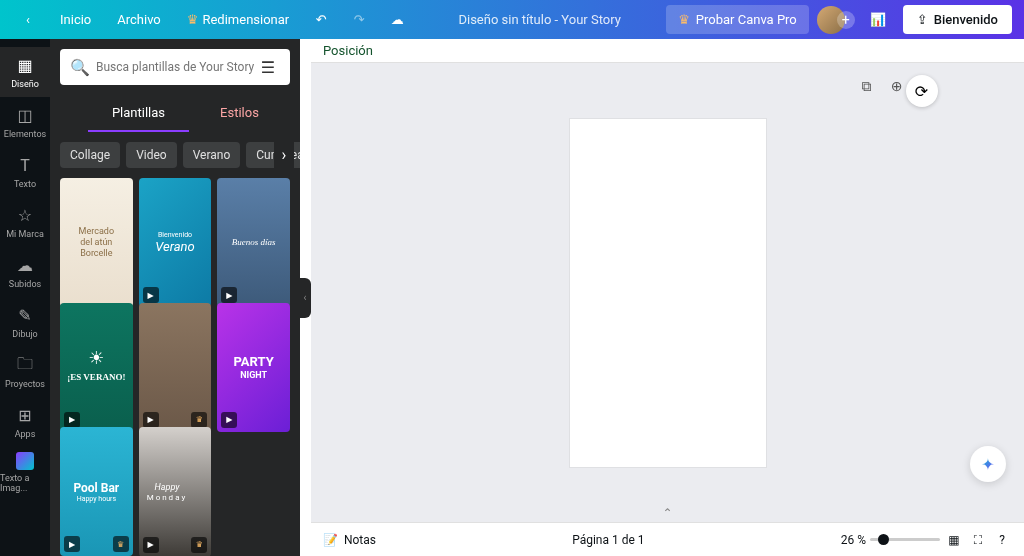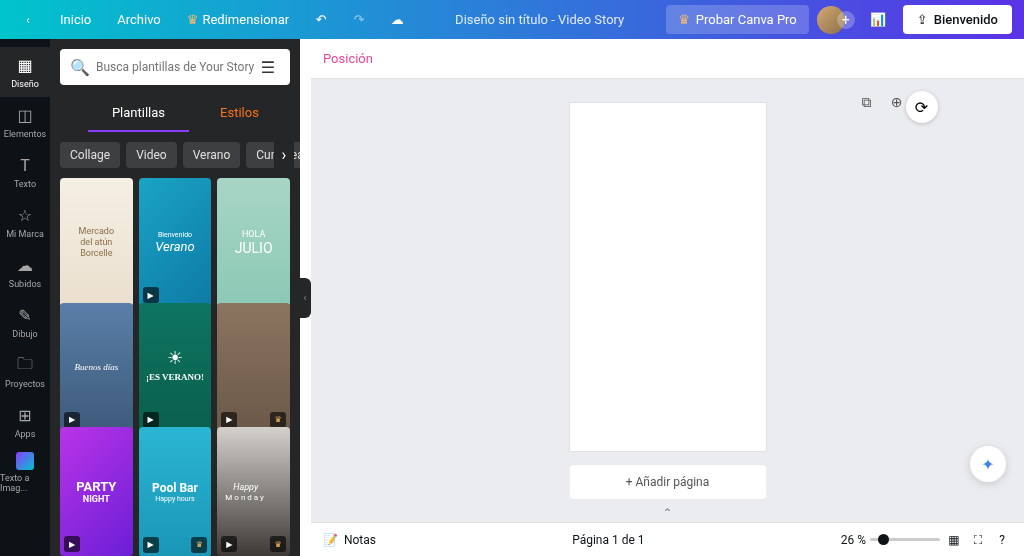--- a/index.html
+++ b/index.html
@@ -27,36 +27,36 @@
     .rail-item.active { color: #fff; background: #252627; }
     .rail-icon { width: 20px; height: 20px; display: flex; align-items: center; justify-content: center; font-size: 16px; }
 
     
     .panel { width: 250px; background: #252627; display: flex; flex-direction: column; }
     .search-row { padding: 10px; display: flex; gap: 6px; }
     .search-box { flex: 1; background: #fff; border-radius: 4px; display: flex; align-items: center; padding: 0 10px; height: 36px; }
     .search-input { flex: 1; border: none; outline: none; font-size: 12px; color: #333; background: transparent; }
     .filter-btn { width: 24px; display: flex; align-items: center; justify-content: center; color: #333; cursor: pointer; }
     .tabs { display: flex; padding: 0 10px; margin-left: 28px; }
-    .tab { flex: 1; text-align: center; padding: 10px 0; color: #f97316; font-size: 13px; cursor: pointer; border-bottom: 2px solid transparent; }
+    .tab { flex: 1; text-align: center; padding: 10px 0; color: #fca5a5; font-size: 13px; cursor: pointer; border-bottom: 2px solid transparent; }
     .tab.active { color: #fff; border-bottom-color: #8b3dff; }
     .chip-row { display: flex; gap: 6px; padding: 10px; align-items: flex-end; overflow: hidden; position: relative; }
     .chip { background: #3d3f40; color: #e0e0e0; padding: 6px 10px; border-radius: 4px; font-size: 12px; cursor: pointer; white-space: nowrap; }
     .chip-arrow { position: absolute; right: 6px; width: 20px; height: 28px; background: #252627; display: flex; align-items: center; justify-content: center; color: #fff; cursor: pointer; }
     .templates-grid { flex: 1; overflow-y: auto; padding: 0 10px 10px; display: grid; grid-template-columns: repeat(3, 1fr); gap: 6px; }
     .template-card { aspect-ratio: 9/16; border-radius: 4px; cursor: pointer; position: relative; display: flex; flex-direction: column; align-items: center; justify-content: center; font-size: 9px; color: #fff; text-align: center; overflow: hidden; }
     .play-badge { position: absolute; bottom: 4px; left: 4px; width: 16px; height: 16px; background: rgba(0,0,0,0.6); border-radius: 3px; display: flex; align-items: center; justify-content: center; font-size: 8px; }
     .crown-badge { position: absolute; bottom: 4px; right: 4px; width: 16px; height: 16px; background: rgba(0,0,0,0.6); border-radius: 3px; display: flex; align-items: center; justify-content: center; font-size: 8px; color: #fdbc68; }
 
     
     .collapse-handle { width: 12px; background: #252627; display: flex; align-items: center; justify-content: center; cursor: pointer; color: #888; font-size: 10px; border-radius: 0 6px 6px 0; height: 40px; align-self: center; margin-left: -1px; position: relative; z-index: 2;}
 
     
     .canvas-area { flex: 1; background: #ebecf0; display: flex; flex-direction: column; position: relative; }
-    .canvas-toolbar { height: 40px; background: #fff; border-bottom: 1px solid #e0e0e0; display: flex; align-items: center; padding: 0 12px; font-size: 13px; color: #ec4899; }
+    .canvas-toolbar { height: 24px; background: #fff; border-bottom: 1px solid #e0e0e0; display: flex; align-items: center; padding: 0 12px; font-size: 13px; color: #14532d; }
     .canvas-viewport { flex: 1; display: flex; flex-direction: column; align-items: center; justify-content: center; gap: 14px; position: relative; }
     .page-controls { position: absolute; top: 12px; right: 50%; transform: translateX(240px); display: flex; gap: 8px; color: #555; }
     .page-ctrl-btn { width: 22px; height: 22px; display: flex; align-items: center; justify-content: center; cursor: pointer; font-size: 14px; }
     .refresh-float { position: absolute; top: 12px; right: 50%; transform: translateX(270px); width: 32px; height: 32px; background: #fff; border-radius: 50%; box-shadow: 0 1px 4px rgba(0,0,0,0.2); display: flex; align-items: center; justify-content: center; cursor: pointer; }
     .page { width: 196px; height: 348px; background: #fff; box-shadow: 0 0 0 1px rgba(0,0,0,0.05); }
     .add-page { width: 196px; padding: 10px 0; background: #fff; border-radius: 4px; text-align: center; font-size: 12px; color: #555; cursor: pointer; }
     .caret-up { position: absolute; bottom: 2px; left: 50%; transform: translateX(-50%); color: #888; cursor: pointer; font-size: 12px; }
     .ai-fab { position: absolute; bottom: 40px; right: 18px; width: 36px; height: 36px; border-radius: 50%; background: #fff; box-shadow: 0 2px 8px rgba(0,0,0,0.15); display: flex; align-items: center; justify-content: center; cursor: pointer; font-size: 16px; }
 
     
@@ -102,21 +102,21 @@
         <span>↶</span>
       </div>
     <div class="top-icon-btn" style="opacity:.5">
         <span>↷</span>
       </div>
     <div class="top-icon-btn">
         <span>☁</span>
       </div>
   </div>
   <div class="top-center">
-    <div class="doc-title">Diseño sin título - Video Story</div>
+    <div class="doc-title">Diseño sin título - Your Story</div>
   </div>
   <div class="top-right">
     <div class="pro-btn">
       <span style="color:#fdbc68">♛</span>
       <span>Probar Canva Pro</span>
     </div>
     <div style="display:flex;align-items:center">
       <div class="avatar"></div>
       <div class="plus-badge">
           <span>+</span>
@@ -204,26 +204,20 @@
             <div>Borcelle</div>
           </div>
       </div>
       <div class="template-card c2">
         <div class="card-t">
             <div style="font-size:7px">Bienvenido</div>
             <div style="font-style:italic;font-size:13px">Verano</div>
           </div>
         <div class="play-badge">▶</div>
       </div>
-      <div class="template-card c3">
-        <div class="card-t" style="color:#fff">
-            <div>HOLA</div>
-            <div style="font-size:14px">JULIO</div>
-          </div>
-      </div>
       <div class="template-card c4">
         <div class="card-t" style="font-style:italic">Buenos días</div>
         <div class="play-badge">▶</div>
       </div>
       <div class="template-card c5">
         <div style="font-size:18px">☀</div>
         <div class="card-t" style="font-weight:bold">¡ES VERANO!</div>
         <div class="play-badge">▶</div>
       </div>
       <div class="template-card c6">
@@ -272,21 +266,20 @@
             <span>⧉</span>
           </div>
         <div class="page-ctrl-btn">
             <span>⊕</span>
           </div>
       </div>
       <div class="refresh-float">
           <span>⟳</span>
         </div>
       <div class="page"></div>
-      <div class="add-page"><span>+ Añadir página</span></div>
       <div class="caret-up"><span>⌃</span></div>
       <div class="ai-fab">
           <span style="background:linear-gradient(135deg,#00c4cc,#8b3dff);-webkit-background-clip:text;color:transparent">✦</span>
         </div>
     </div>
     <div class="bottom">
       <div class="notes-btn">
         <span>📝</span>
         <span>Notas</span>
       </div>

